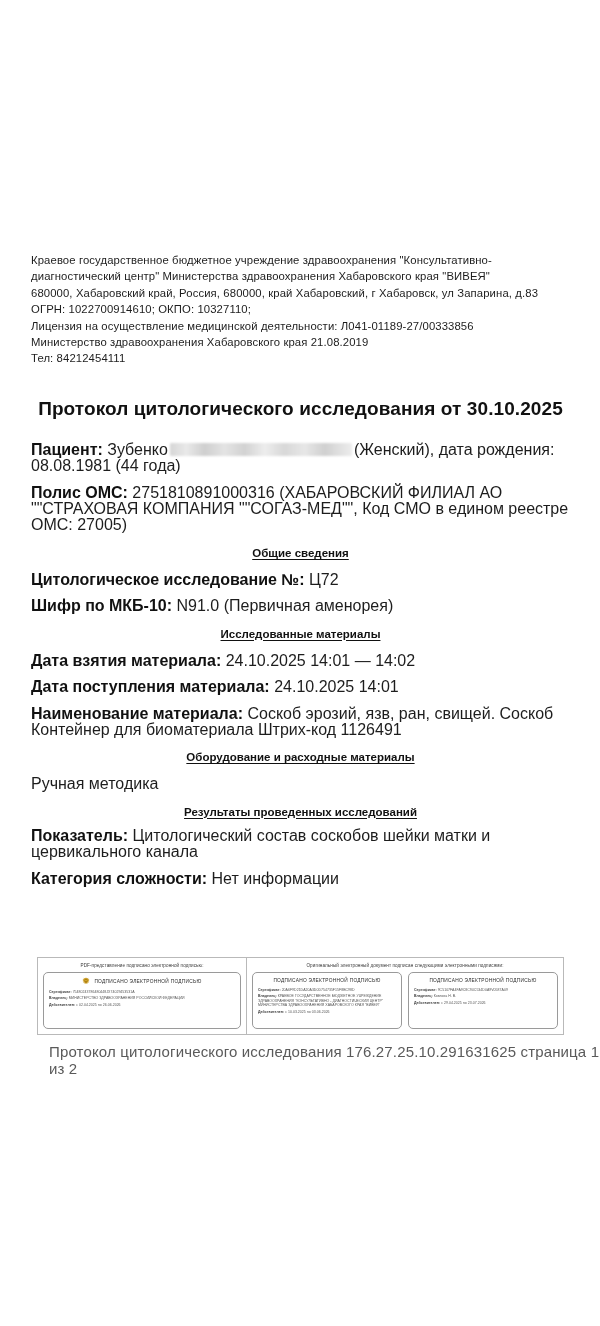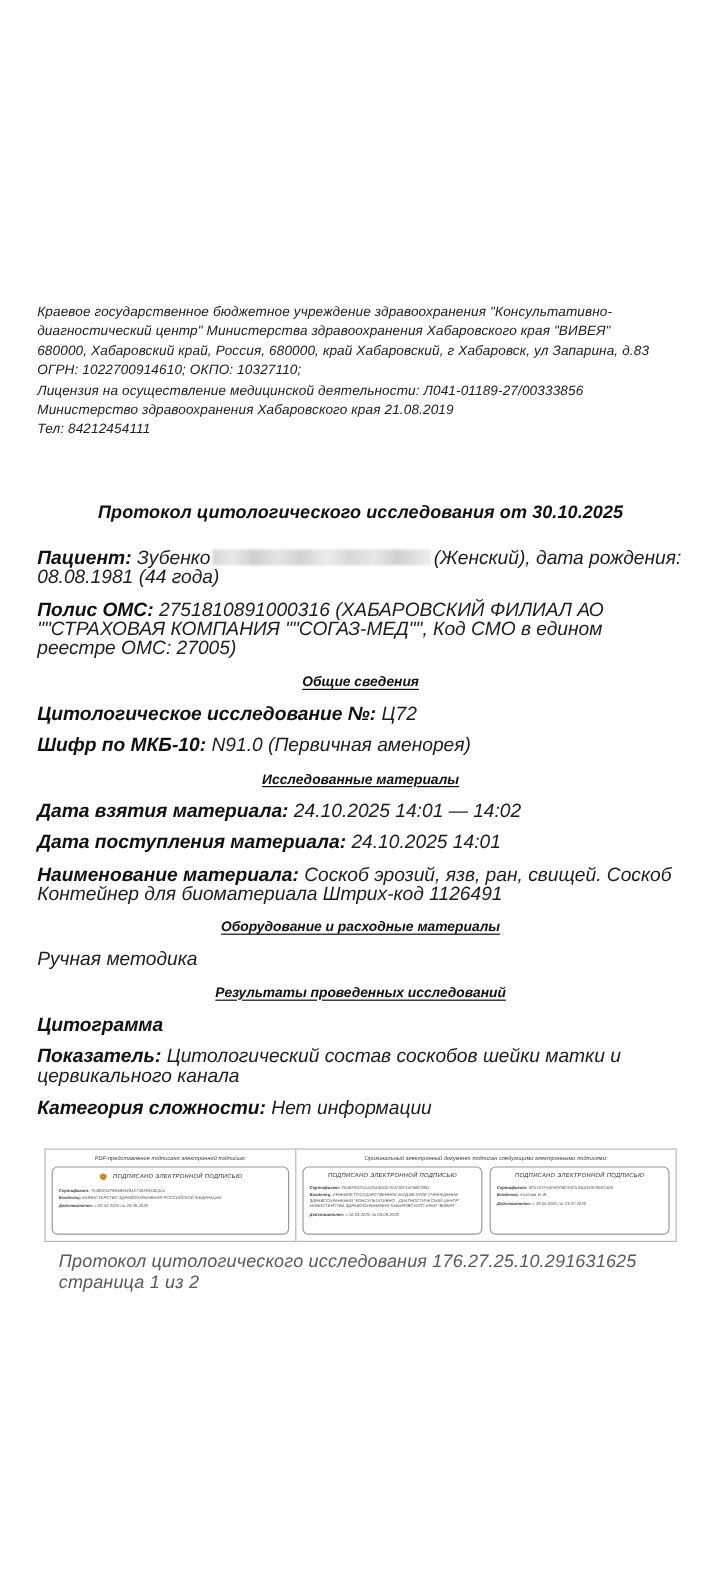--- a/index.html
+++ b/index.html
@@ -17,44 +17,43 @@
     overflow: hidden;
   }
 
   .page {
     position: absolute;
     left: 0;
     top: 0;
     width: 600px;
     height: 1326px;
     background: #ffffff;
-    font-style: italic;
   }
 
   .doc-body {
     position: absolute;
     left: 31px;
     top: 252px;
     width: 539px;
   }
 
   
   .org-header {
     font-size: 11.3px;
     line-height: 16.4px;
     color: #1d1d1d;
     letter-spacing: 0.01em;
   }
   .org-header div { white-space: pre-wrap; }
 
   
   .doc-title {
-    margin-top: 52px;
+    margin-top: 31px;
     text-align: center;
-    font-size: 15px;
+    font-size: 19px;
     font-weight: bold;
     color: #111111;
     letter-spacing: 0.005em;
   }
 
   
   .row {
     font-size: 16px;
     line-height: 16.4px;
     color: #1d1d1d;
@@ -263,23 +262,20 @@
       <span class="lbl">Наименование материала:</span>
       <span>Соскоб эрозий, язв, ран, свищей. Соскоб Контейнер для биоматериала  Штрих-код 1126491</span>
     </div>
 
     <div class="section-caption gap-md">Оборудование и расходные материалы</div>
 
     <div class="row gap-md">Ручная методика</div>
 
     <div class="section-caption gap-md">Результаты проведенных исследований</div>
 
-    <div class="row gap-md">
-      <span class="lbl">Цитограмма</span>
-    </div>
 
     <div class="row gap-sm">
       <span class="lbl">Показатель:</span>
       <span>Цитологический состав соскобов шейки матки и цервикального канала</span>
     </div>
 
     <div class="row gap-sm">
       <span class="lbl">Категория сложности:</span>
       <span>Нет информации</span>
     </div>

